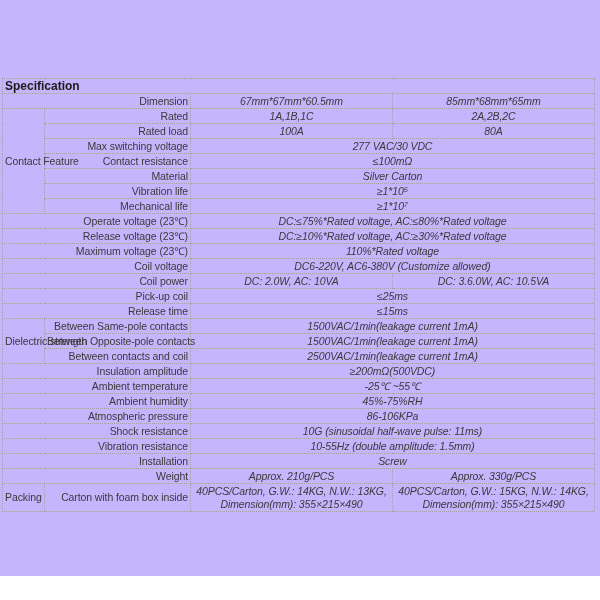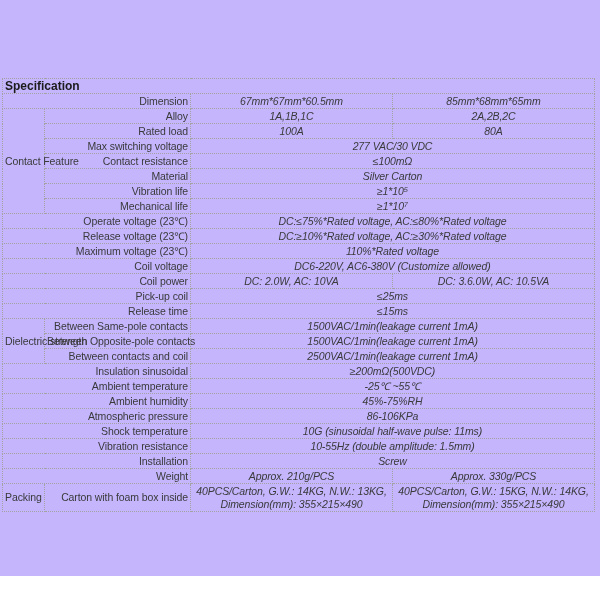--- a/index.html
+++ b/index.html
@@ -70,21 +70,21 @@
       </tr>
 
       <tr>
         <td colspan="2" class="lbl">Dimension</td>
         <td class="val">67mm*67mm*60.5mm</td>
         <td class="val">85mm*68mm*65mm</td>
       </tr>
 
       <tr>
         <td rowspan="7" class="grp">Contact Feature</td>
-        <td class="lbl">Alloy</td>
+        <td class="lbl">Rated</td>
         <td class="val">1A,1B,1C</td>
         <td class="val">2A,2B,2C</td>
       </tr>
       <tr>
         <td class="lbl">Rated load</td>
         <td class="val">100A</td>
         <td class="val">80A</td>
       </tr>
       <tr>
         <td class="lbl">Max switching voltage</td>
@@ -145,37 +145,37 @@
       <tr>
         <td class="lbl">Between Opposite-pole contacts</td>
         <td colspan="2" class="val">1500VAC/1min(leakage current 1mA)</td>
       </tr>
       <tr>
         <td class="lbl">Between contacts and coil</td>
         <td colspan="2" class="val">2500VAC/1min(leakage current 1mA)</td>
       </tr>
 
       <tr>
-        <td colspan="2" class="lbl">Insulation sinusoidal</td>
+        <td colspan="2" class="lbl">Insulation amplitude</td>
         <td colspan="2" class="val">≥200mΩ(500VDC)</td>
       </tr>
       <tr>
         <td colspan="2" class="lbl">Ambient temperature</td>
         <td colspan="2" class="val">-25℃ ~55℃</td>
       </tr>
       <tr>
         <td colspan="2" class="lbl">Ambient humidity</td>
         <td colspan="2" class="val">45%-75%RH</td>
       </tr>
       <tr>
         <td colspan="2" class="lbl">Atmospheric pressure</td>
         <td colspan="2" class="val">86-106KPa</td>
       </tr>
       <tr>
-        <td colspan="2" class="lbl">Shock temperature</td>
+        <td colspan="2" class="lbl">Shock resistance</td>
         <td colspan="2" class="val">10G (sinusoidal half-wave pulse: 11ms)</td>
       </tr>
       <tr>
         <td colspan="2" class="lbl">Vibration resistance</td>
         <td colspan="2" class="val">10-55Hz (double amplitude: 1.5mm)</td>
       </tr>
       <tr>
         <td colspan="2" class="lbl">Installation</td>
         <td colspan="2" class="val">Screw</td>
       </tr>

